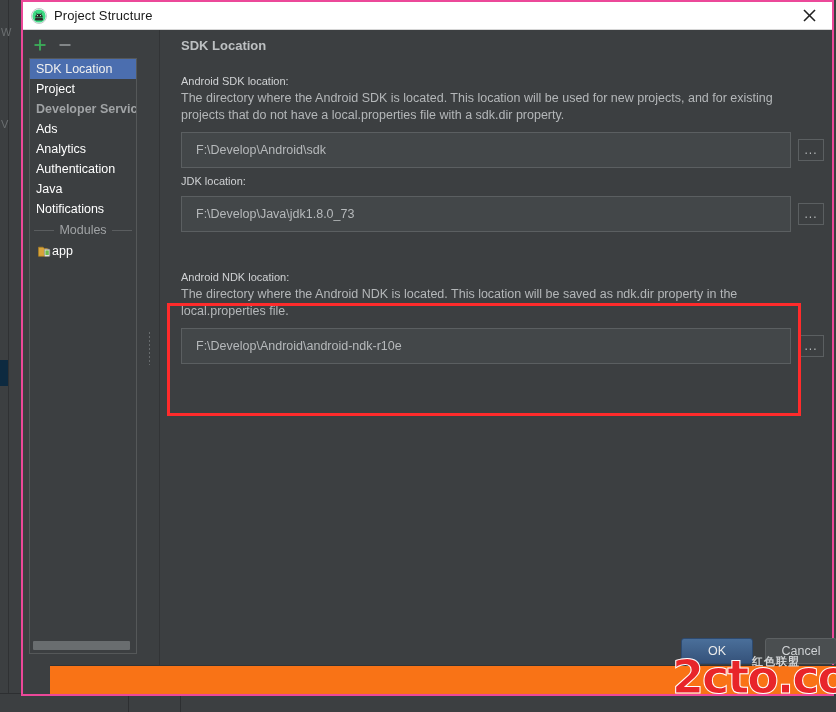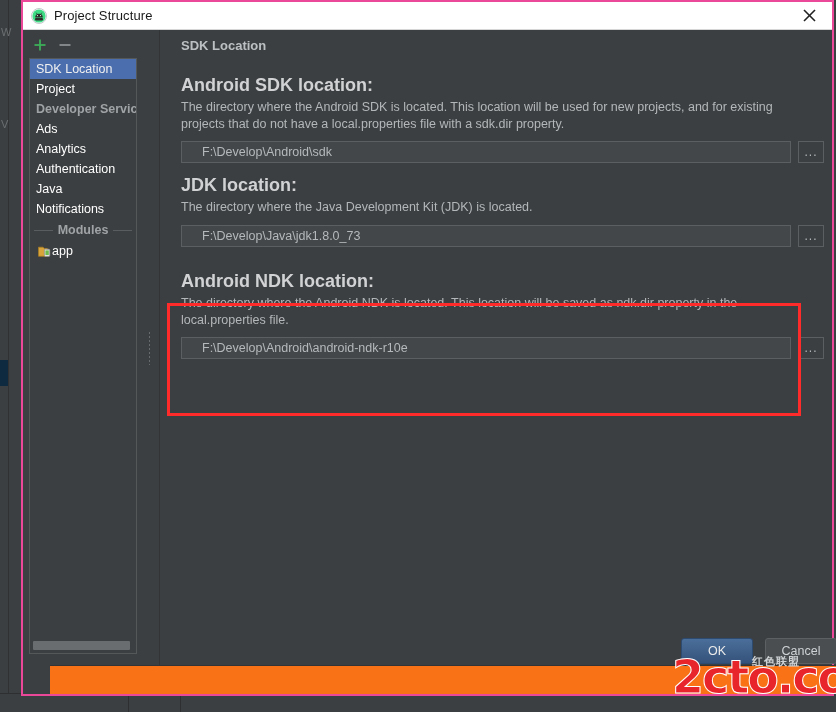--- a/index.html
+++ b/index.html
@@ -165,21 +165,21 @@
     gap: 5px;
     padding: 0 4px;
   }
   .tree-sep .line {
     flex: 1 1 auto;
     height: 1px;
     background: #5a5d5f;
   }
   .tree-sep .lbl {
     font-size: 12.5px;
-    font-weight: bold;
+    font-weight: normal;
     color: #a0a3a5;
     white-space: nowrap;
   }
   .tree-item.module {
     display: flex;
     align-items: center;
     padding-left: 8px;
   }
   #tree-hscroll-track {
     position: absolute;
@@ -230,47 +230,47 @@
     font-size: 13px;
     font-weight: bold;
     color: #bdc0c2;
   }
   .section {
     position: absolute;
     left: 21px;
     width: 655px;
   }
   .section-label {
-    font-size: 18px;
-    font-weight: bold;
+    font-size: 11px;
+    font-weight: normal;
     color: #d0d2d4;
     margin-bottom: 3px;
   }
   .section-desc {
     font-size: 12.5px;
     color: #b4b7b9;
     line-height: 16.5px;
     width: 636px;
   }
   .field-row {
     display: flex;
     align-items: center;
     gap: 7px;
     margin-top: 9px;
   }
   .path-input {
     width: 610px;
-    height: 22px;
+    height: 36px;
     box-sizing: border-box;
     background: #434749;
     border: 1px solid #5b5f61;
     color: #b6b9bb;
     font-size: 12.5px;
     font-family: "Liberation Sans", sans-serif;
-    padding: 0 20px;
+    padding: 0 14px;
     outline: none;
   }
   .browse-button {
     width: 26px;
     height: 22px;
     box-sizing: border-box;
     background: #3c3f41;
     border: 1px solid #5b5f61;
     color: #b6b9bb;
     font-size: 12px;
@@ -458,21 +458,20 @@
         <div class="section-label">Android SDK location:</div>
         <div class="section-desc">The directory where the Android SDK is located. This location will be used for new projects, and for existing projects that do not have a local.properties file with a sdk.dir property.</div>
         <div class="field-row">
           <input class="path-input" type="text" value="F:\Develop\Android\sdk" style="">
           <div class="browse-button">...</div>
         </div>
       </div>
 
       <div class="section" style="top:145px;">
         <div class="section-label">JDK location:</div>
-        <div class="section-desc">The directory where the Java Development Kit (JDK) is located.</div>
         <div class="field-row">
           <input class="path-input" type="text" value="F:\Develop\Java\jdk1.8.0_73" style="">
           <div class="browse-button">...</div>
         </div>
       </div>
 
       <div class="section" style="top:241px;">
         <div class="section-label">Android NDK location:</div>
         <div class="section-desc">The directory where the Android NDK is located. This location will be saved as ndk.dir property in the local.properties file.</div>
         <div class="field-row">

